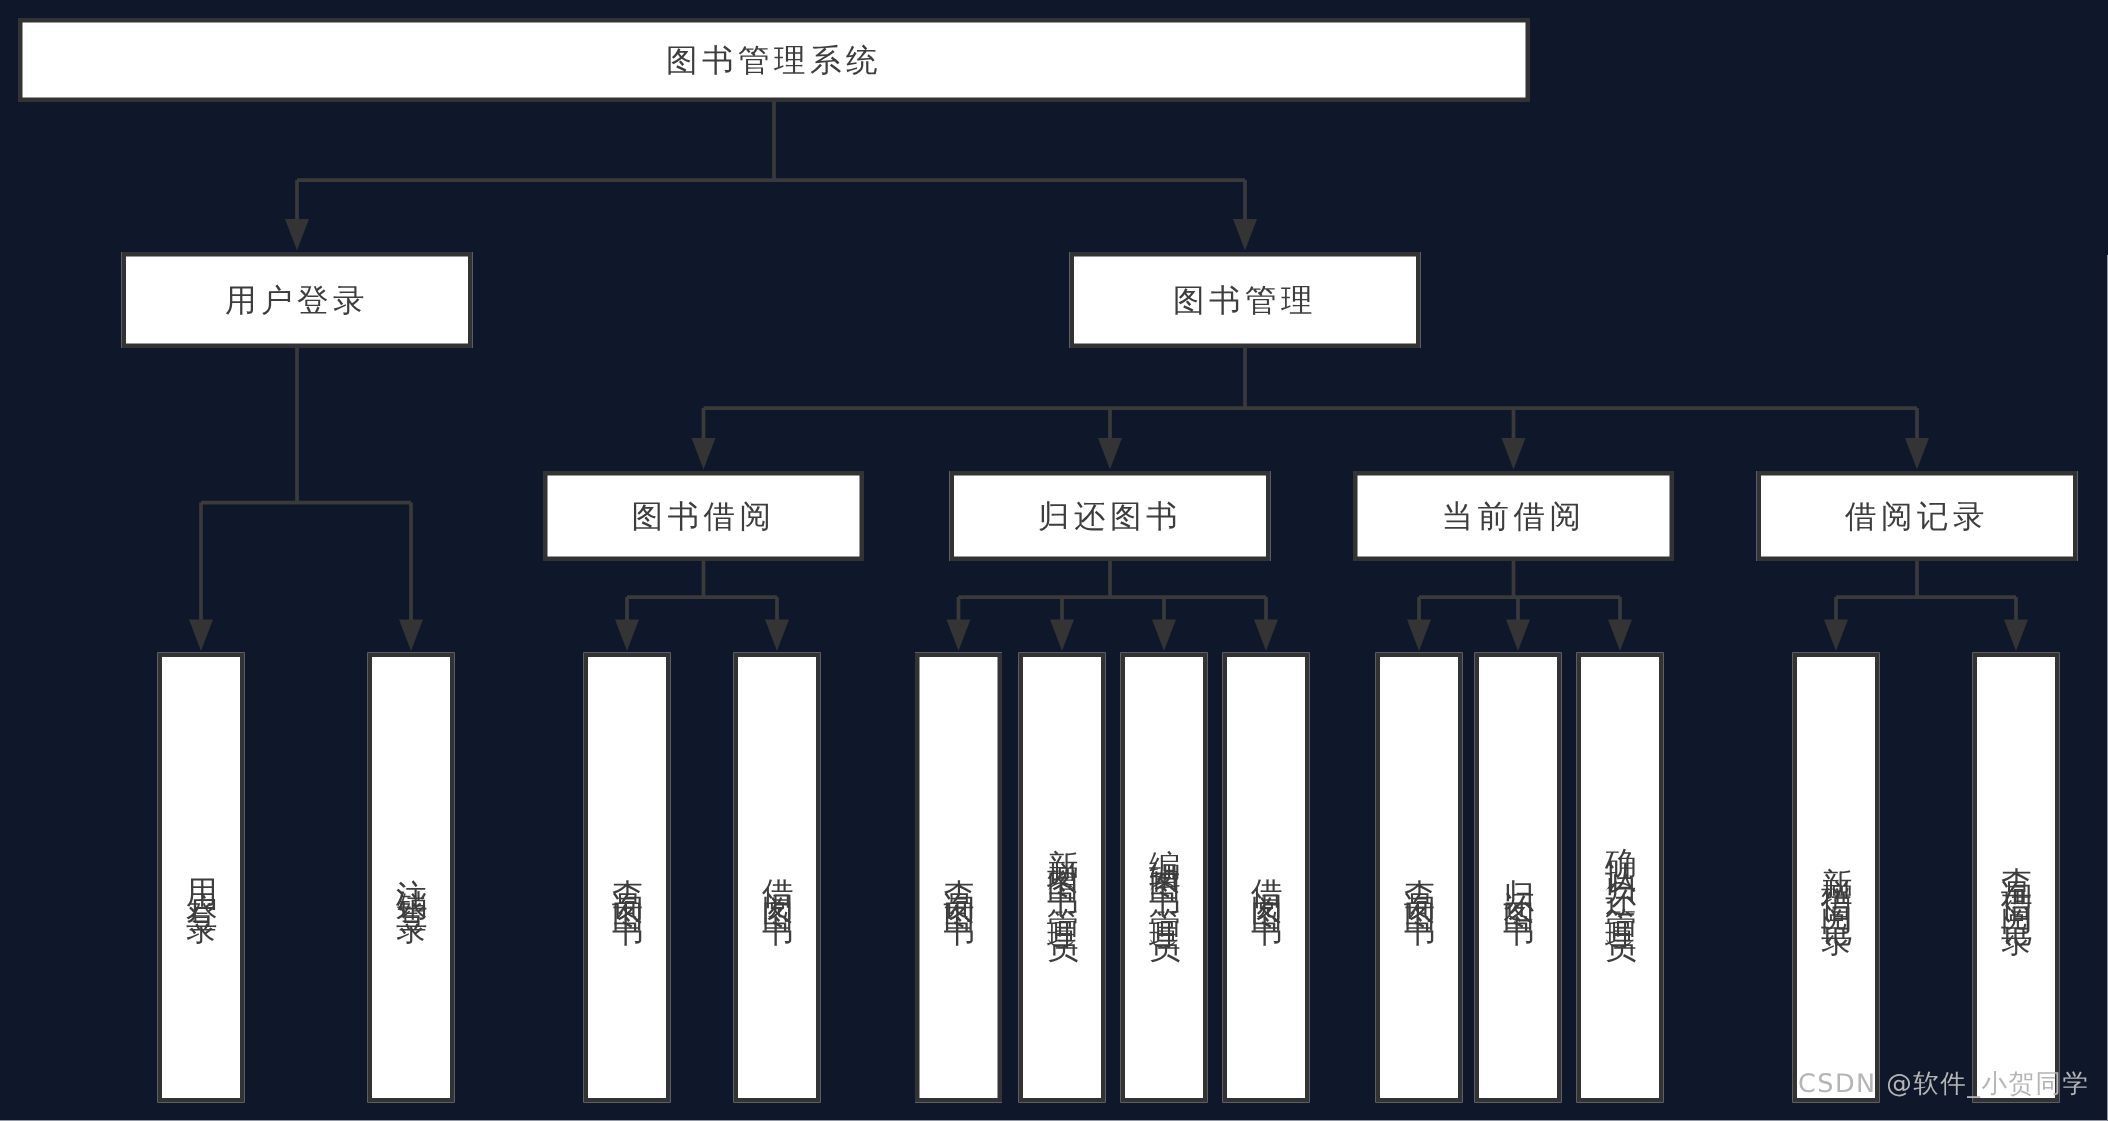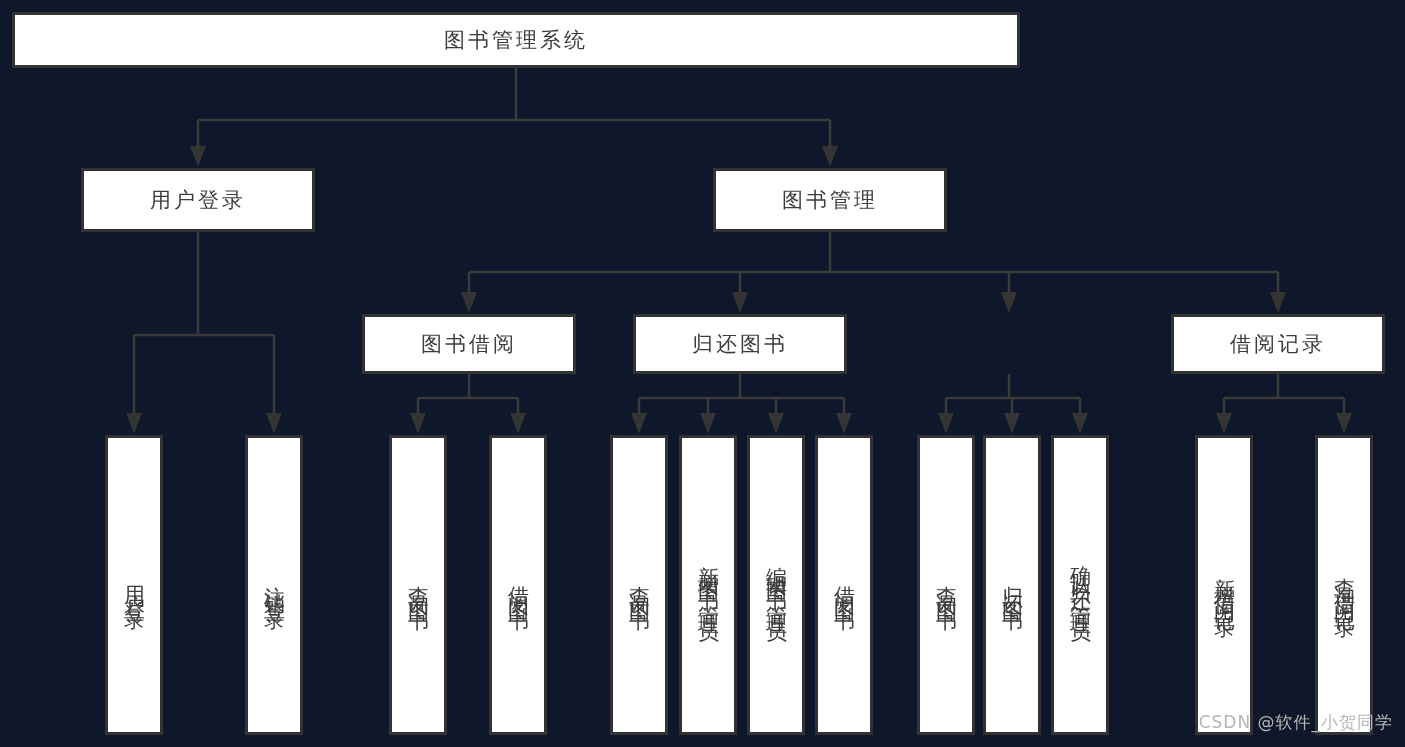--- a/index.html
+++ b/index.html
@@ -101,20 +101,23 @@
   <div class="box" style="left:713px; top:168px; width:234px; height:64px;">
     <span class="h-label">图书管理</span>
   </div>
 
   <div class="box" style="left:362px; top:314px; width:214px; height:60px;">
     <span class="h-label">图书借阅</span>
   </div>
   <div class="box" style="left:633px; top:314px; width:214px; height:60px;">
     <span class="h-label">归还图书</span>
   </div>
+  <div class="box" style="left:902px; top:314px; width:214px; height:60px;">
+    <span class="h-label">当前借阅</span>
+  </div>
   <div class="box" style="left:1171px; top:314px; width:214px; height:60px;">
     <span class="h-label">借阅记录</span>
   </div>
 
   <div class="box" style="left:105px; top:435px; width:58px; height:300px;">
     <span class="v-label">用户登录</span>
   </div>
   <div class="box" style="left:245px; top:435px; width:58px; height:300px;">
     <span class="v-label">注销登录</span>
   </div>

